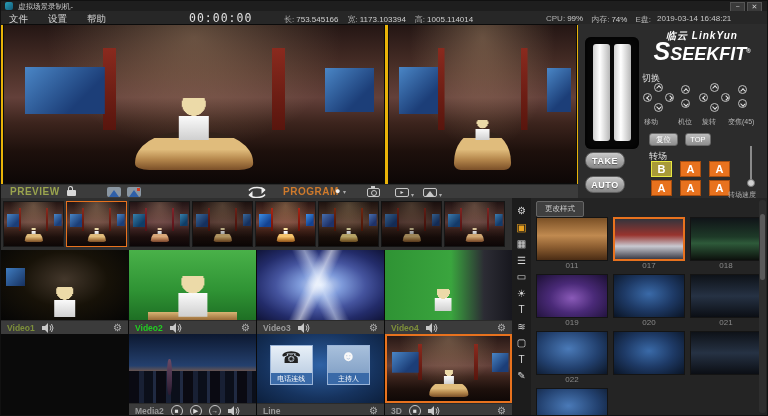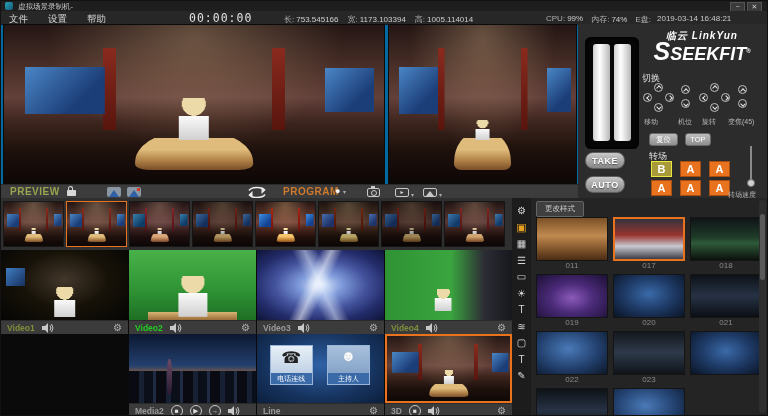--- a/index.html
+++ b/index.html
@@ -1,16 +1,16 @@
 <!DOCTYPE html>
 <html><head>
 <meta charset="utf-8">
 <style>
   html,body{margin:0;padding:0;background:#555;}
-  #app{position:relative;width:768px;height:416px;background:#0369a1;overflow:hidden;
+  #app{position:relative;width:768px;height:416px;background:#eab308;overflow:hidden;
        font-family:"Liberation Sans",sans-serif;color:#ccc;border:1px solid #111;box-sizing:border-box;}
 
   
   #titlebar{position:absolute;left:0;top:0;right:0;height:10px;background:#1e1e1e;}
   #app-icon{position:absolute;left:4px;top:1px;width:8px;height:8px;border-radius:2px;
             background:linear-gradient(135deg,#2aa0b8,#125a78);}
   #app-title{position:absolute;left:17px;top:1px;font-size:7.5px;color:#c8c8c8;}
   .winbtn{position:absolute;top:1px;width:13px;height:8px;background:#3a3a3a;color:#ccc;
           font-size:7px;line-height:8px;text-align:center;border:1px solid #555;}
   #btn-min{right:22px;} #btn-close{right:5px;}
@@ -470,24 +470,20 @@
         </div>
       <div class="gitem">
           <div class="gthumb g-dark2"></div>
           <div class="glabel">021</div>
         </div>
       <div class="gitem">
           <div class="gthumb g-blue2"></div>
           <div class="glabel">022</div>
         </div>
       <div class="gitem">
-          <div class="gthumb g-dark"></div>
-          <div class="glabel">023</div>
-        </div>
-      <div class="gitem">
           <div class="gthumb g-blue"></div>
         </div>
       <div class="gitem">
           <div class="gthumb g-dark2"></div>
         </div>
       <div class="gitem">
           <div class="gthumb g-blue2"></div>
         </div>
     </div>
     <div id="gscroll">

